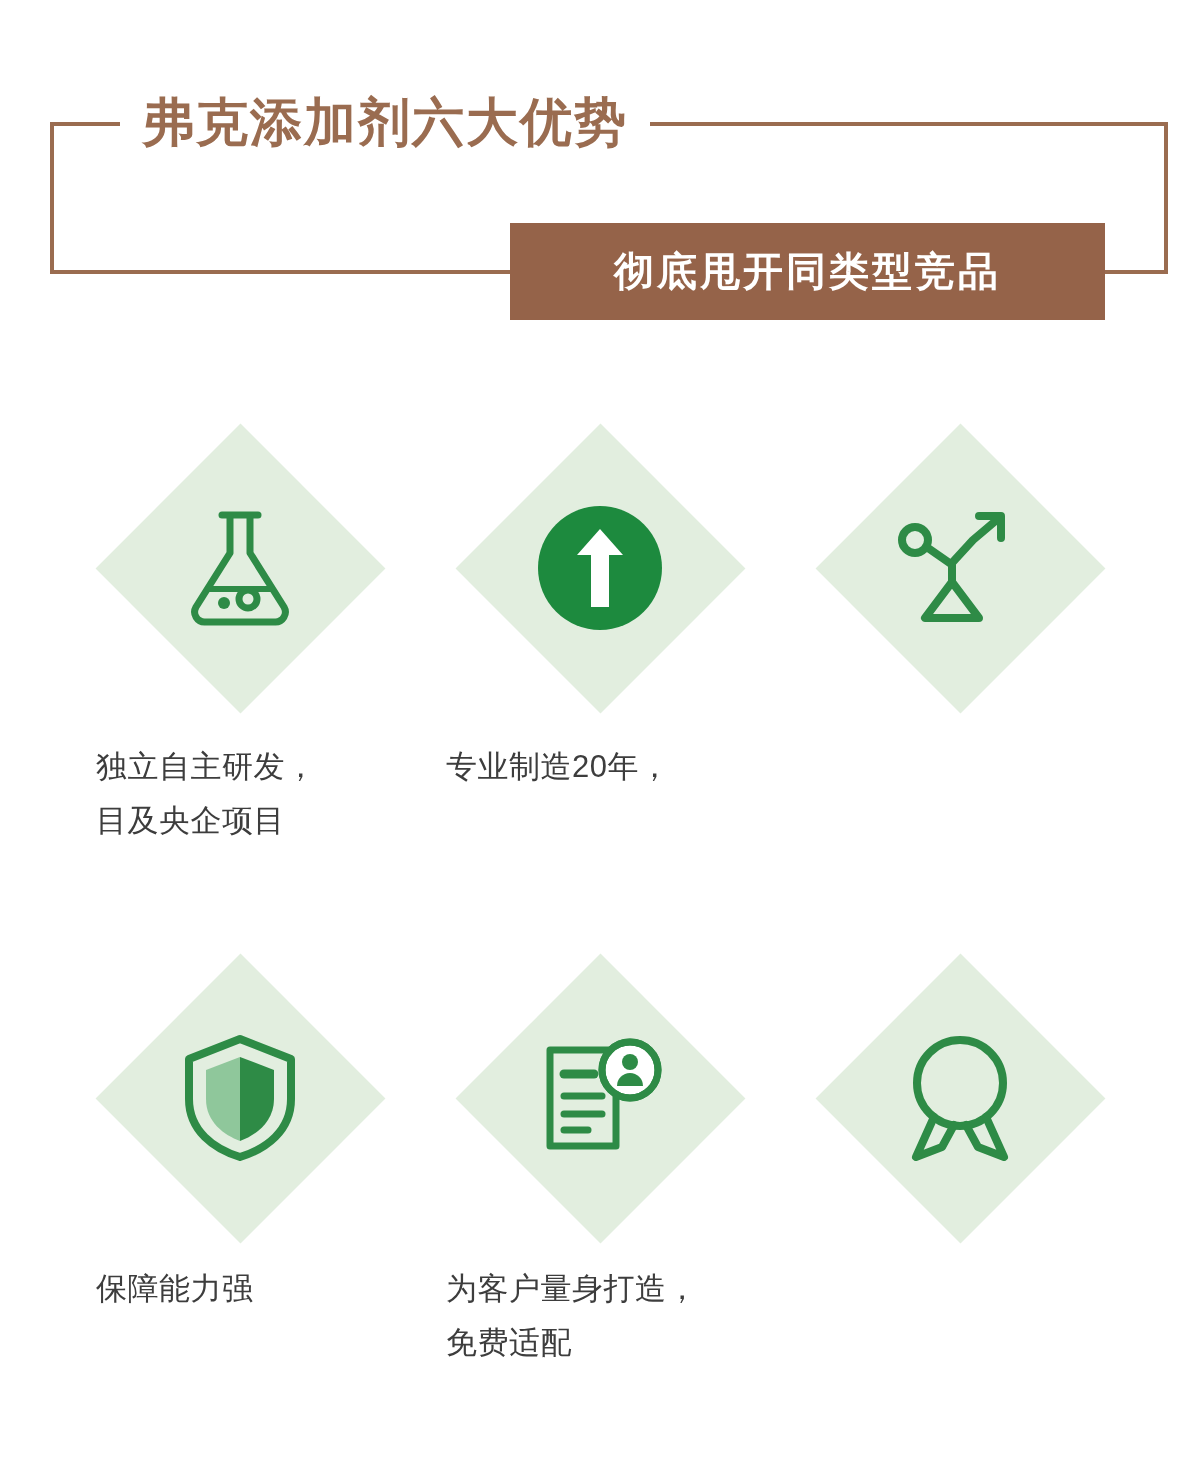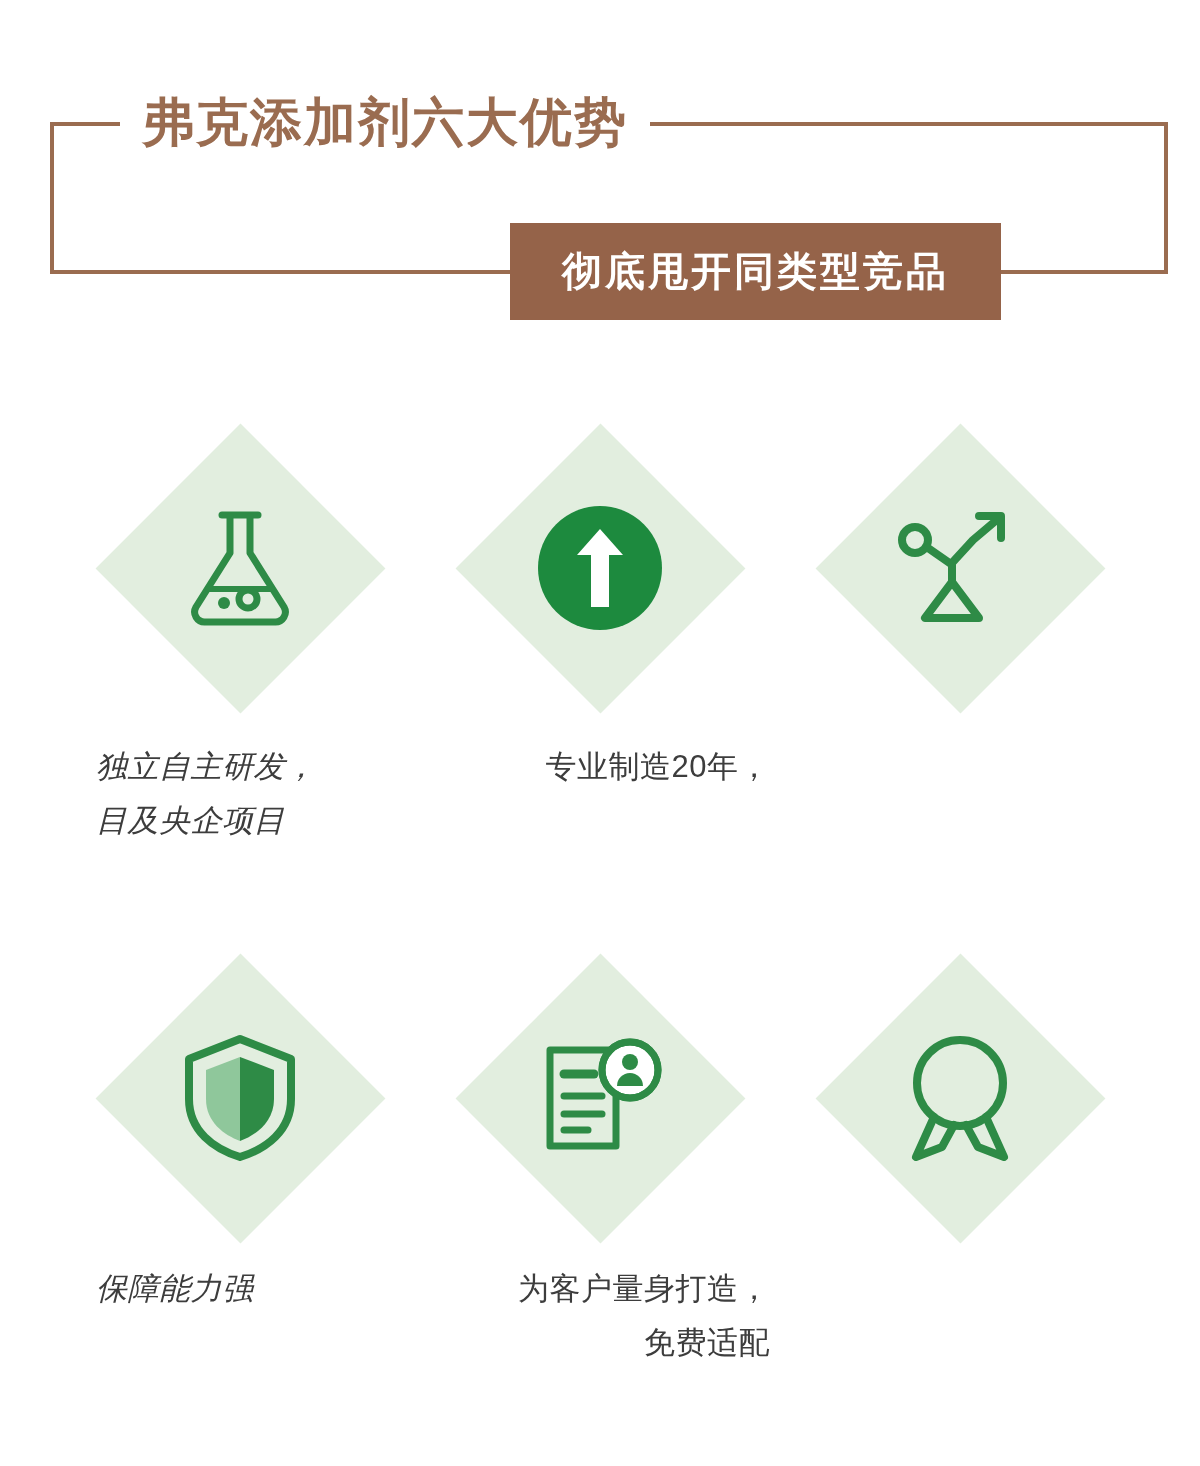--- a/index.html
+++ b/index.html
@@ -38,21 +38,21 @@
     letter-spacing: 2px;
     color: #9a6c50;
     line-height: 68px;
     white-space: nowrap;
   }
 
   .header-badge {
     position: absolute;
     left: 510px;
     top: 223px;
-    width: 491px;
+    width: 595px;
     height: 97px;
     background: #956349;
     display: flex;
     align-items: center;
     justify-content: center;
   }
   .header-badge span {
     color: #ffffff;
     font-size: 40px;
     font-weight: bold;
@@ -110,22 +110,22 @@
 
   .caption {
     margin-top: 22px;
     padding-left: 36px;
     padding-right: 10px;
     font-size: 31px;
     line-height: 54px;
     color: #3d3d3d;
     letter-spacing: 0.5px;
   }
-  .cell.col1 .caption { padding-left: 36px; font-style: italic; }
-  .cell.col2 .caption { padding-left: 26px; text-align: right; }
+  .cell.col1 .caption { padding-left: 36px; }
+  .cell.col2 .caption { padding-left: 26px; }
   .cell.col3 .caption { padding-left: 28px; }
 
   .row2 .caption { margin-top: 14px; }
 </style>
 </head>
 <body>
 
 <div class="header"></div>
 
 <div class="header-title">弗克添加剂六大优势</div>

